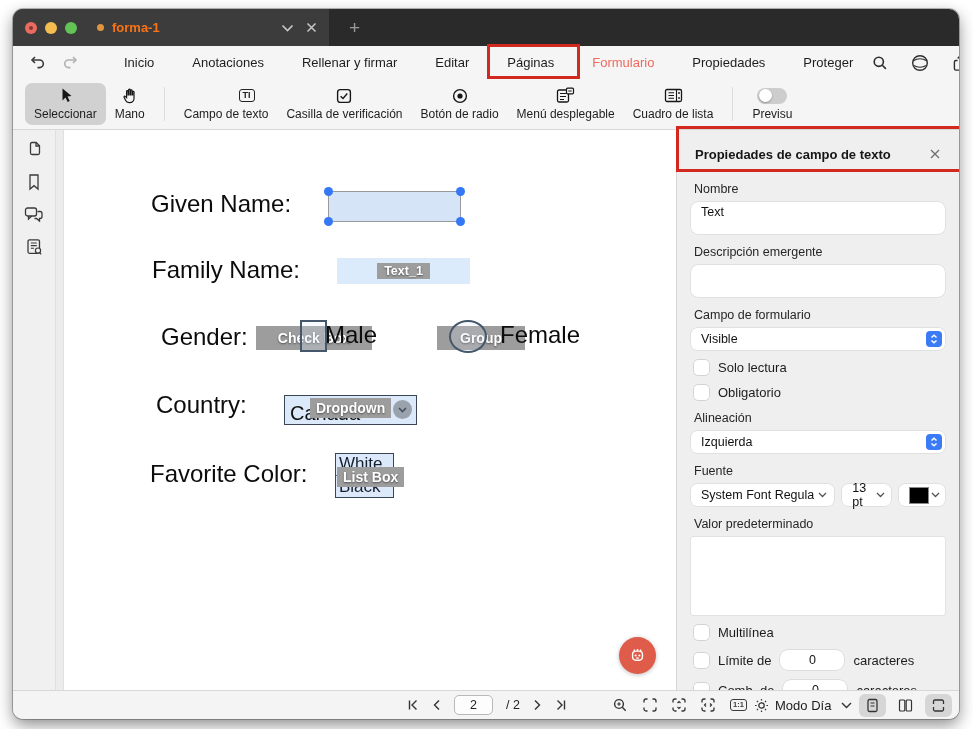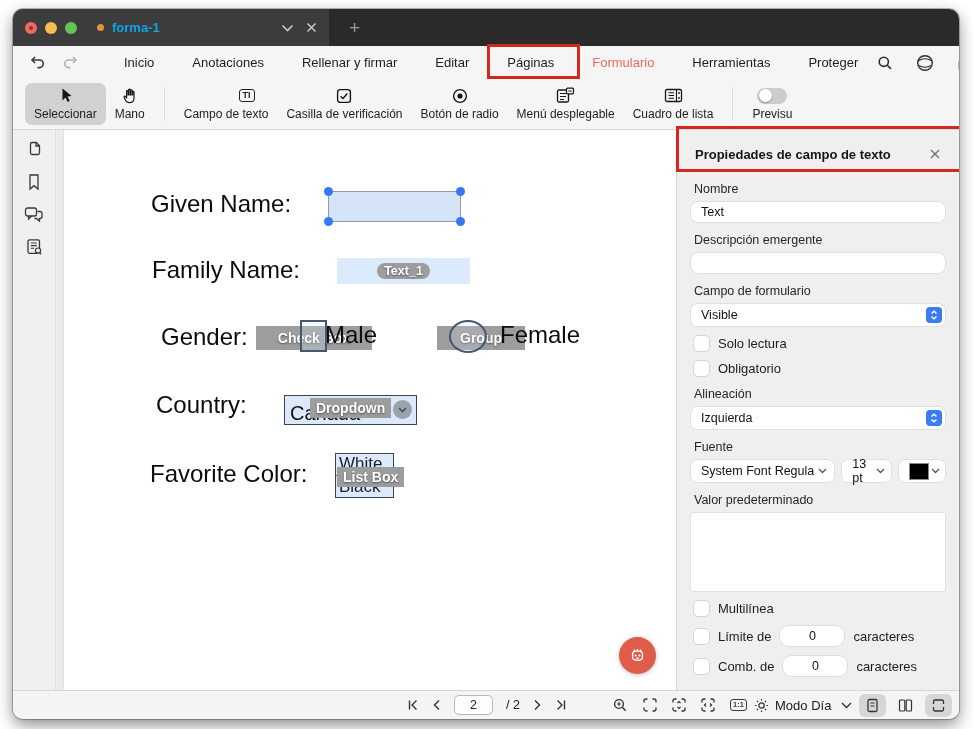--- a/index.html
+++ b/index.html
@@ -16,21 +16,21 @@
   }
   
   .titlebar{height:37px;background:#2b2a2a;display:flex;align-items:stretch;flex:none;}
   .tab-active{width:292px;background:#3d3c3c;display:flex;align-items:center;padding:0 12px;}
   .traffic{width:12px;height:12px;border-radius:50%;margin-right:8px;flex:none;}
   .t-red{background:#ed6a5f;position:relative;}
   .t-red::after{content:"";position:absolute;left:4px;top:4px;width:4px;height:4px;border-radius:50%;background:#7e3a33;}
   .t-yellow{background:#f5bd4f;}
   .t-green{background:#62c454;}
   .unsaved-dot{width:7px;height:7px;border-radius:50%;background:#e2953f;margin:0 8px 0 12px;flex:none;}
-  .tab-title{color:#0ea5e9;font-size:13px;font-weight:700;}
+  .tab-title{color:#f97316;font-size:13px;font-weight:700;}
   .tab-ctrls{margin-left:auto;display:flex;align-items:center;gap:12px;}
   .titlebar-rest{flex:1;display:flex;align-items:center;}
   .newtab{color:#9a9999;font-size:19px;margin-left:20px;line-height:1;}
   
   .menubar{height:33px;background:#f6f5f5;display:flex;align-items:center;padding:0 14px 0 16px;flex:none;}
   .undo-redo{display:flex;align-items:center;gap:16px;margin-right:26px;}
   .menu-item{font-size:13px;color:#1d1d1d;padding:0 19px;white-space:nowrap;}
   .menu-item.active{color:#ed6a5e;}
   .menu-right{margin-left:auto;display:flex;align-items:center;gap:23px;padding-right:4px;}
   
@@ -47,39 +47,39 @@
   .content{flex:1;display:flex;min-height:0;}
   .sidebar{width:42px;background:#f1f0f0;border-right:1px solid #e0dfdf;display:flex;flex-direction:column;align-items:center;padding-top:10px;gap:15px;flex:none;}
   .doc{flex:1;background:#ffffff;position:relative;overflow:hidden;}
   .doc-gutter{position:absolute;left:0;top:0;bottom:0;width:7px;background:#ececec;border-right:1px solid #e2e1e1;}
   .doc-label{position:absolute;font-size:24px;color:#0c0c0c;white-space:nowrap;}
   .doc-text{position:absolute;font-size:24px;color:#0c0c0c;white-space:nowrap;z-index:3;}
   .txt-field-sel{position:absolute;left:272px;top:61px;width:133px;height:31px;background:#d6e4f7;border:1px solid #98989d;box-sizing:border-box;}
   .hdl{position:absolute;width:9px;height:9px;border-radius:50%;background:#3478f6;z-index:4;}
   .txt-field{position:absolute;left:281px;top:128px;width:133px;height:26px;background:#dcebfb;display:flex;align-items:center;justify-content:center;}
   .badge{background:#9d9d9d;color:#fff;font-weight:700;text-shadow:0 1px 2px rgba(0,0,0,.5);white-space:nowrap;}
-  .badge-sm{font-size:12.5px;padding:1px 7px;border-radius:8px;}
+  .badge-sm{font-size:12.5px;padding:1px 7px;}
   .strip{position:absolute;background:#9d9d9d;color:#fff;font-weight:700;font-size:14px;display:flex;align-items:center;justify-content:center;text-shadow:0 1px 2px rgba(0,0,0,.5);z-index:2;}
   .chk-outline{position:absolute;left:244px;top:190px;width:27px;height:32px;border:2px solid #44576b;box-sizing:border-box;z-index:5;background:rgba(219,232,249,.25);}
   .radio-outline{position:absolute;left:393px;top:190px;width:38px;height:33px;border:2px solid #44576b;border-radius:50%;box-sizing:border-box;z-index:5;background:rgba(219,232,249,.2);}
   .dd-field{position:absolute;left:228px;top:265px;width:133px;height:30px;background:#dce9fa;border:1.6px solid #3a4656;box-sizing:border-box;z-index:1;}
   .dd-value{position:absolute;left:5px;top:6px;font-size:20px;color:#111;z-index:1;}
   .dd-badge{position:absolute;left:25px;top:2px;font-size:14px;padding:2px 6px;z-index:2;text-align:center;}
   .dd-circle{position:absolute;right:4px;top:4px;width:19px;height:19px;border-radius:50%;background:#9aa3ad;display:flex;align-items:center;justify-content:center;z-index:3;}
   .lb-field{position:absolute;left:279px;top:323px;width:59px;height:45px;background:#dce9fa;border:1.6px solid #3a4656;box-sizing:border-box;z-index:1;}
   .lb-opt{position:absolute;left:3px;font-size:17px;color:#16202c;z-index:1;}
   .lb-divider{position:absolute;left:0;right:0;top:21px;border-top:1px solid #5a6a7a;}
   .lb-badge{position:absolute;left:1px;top:13px;font-size:14px;padding:2px 6px;z-index:2;}
   .robot-btn{position:absolute;left:563px;top:507px;width:37px;height:37px;border-radius:50%;background:#e05c4a;display:flex;align-items:center;justify-content:center;box-shadow:0 1px 4px rgba(0,0,0,.25);z-index:6;}
   
   .panel{width:283px;background:#f0efef;border-left:1px solid #d8d7d7;flex:none;position:relative;padding:12px 14px 0;box-sizing:border-box;}
   .panel-header{display:flex;align-items:center;justify-content:space-between;height:24px;padding:0 4px;}
   .panel-title{font-size:13px;font-weight:700;color:#161616;}
   .lbl{font-size:12.5px;color:#262626;margin:11px 3px 6px;}
-  .input{background:#fff;border-radius:7px;height:20px;line-height:21px;padding:0 10px;font-size:12.5px;color:#111;box-shadow:0 0 0 0.5px rgba(0,0,0,.12);}
+  .input{background:#fff;border-radius:7px;height:32px;line-height:21px;padding:0 10px;font-size:12.5px;color:#111;box-shadow:0 0 0 0.5px rgba(0,0,0,.12);}
   .select{position:relative;background:#fff;border-radius:6px;height:22px;display:flex;align-items:center;padding:0 24px 0 10px;font-size:12.5px;color:#111;box-shadow:0 0 0 0.5px rgba(0,0,0,.12);}
   .stepper{position:absolute;right:3px;top:3px;width:16px;height:16px;background:#3b7bf6;border-radius:4px;display:flex;align-items:center;justify-content:center;}
   .chk-row{display:flex;align-items:center;gap:9px;margin:10px 3px 0;font-size:13px;color:#1c1c1c;}
   .chk{width:15px;height:15px;background:#fff;border-radius:4px;box-shadow:0 0 0 0.5px rgba(0,0,0,.22);flex:none;}
   .textarea{background:#fff;height:78px;border-radius:2px;margin-top:2px;box-shadow:0 0 0 0.5px rgba(0,0,0,.1);}
   .mini-input{width:64px;height:20px;background:#fff;border-radius:8px;line-height:20px;text-align:center;font-size:12.5px;color:#111;box-shadow:0 0 0 0.5px rgba(0,0,0,.15);}
   .font-row{display:flex;gap:8px;margin-top:2px;}
   .swatch{width:18px;height:15px;background:#000;border:1px solid #888;}
   
   .statusbar{height:28px;background:#f5f4f4;border-top:1px solid #d8d7d7;position:relative;flex:none;}
@@ -144,21 +144,21 @@
             <path d="M14 5H6.5a3.8 3.8 0 0 0 0 7.6H8.5" fill="none" stroke="#b2b1b1" stroke-width="1.6"></path>
           </svg>
       </span>
     </span>
     <span class="menu-item">Inicio</span>
     <span class="menu-item">Anotaciones</span>
     <span class="menu-item">Rellenar y firmar</span>
     <span class="menu-item">Editar</span>
     <span class="menu-item">Páginas</span>
     <span class="menu-item active">Formulario</span>
-    <span class="menu-item">Herramientas</span>
+    <span class="menu-item">Propiedades</span>
     <span class="menu-item">Proteger</span>
     <span class="menu-right">
       <span>
         <svg width="16" height="16" viewBox="0 0 16 16">
             <circle cx="6.8" cy="6.8" r="4.6" fill="none" stroke="#2d2d2d" stroke-width="1.6"></circle>
             <path d="M10.3 10.3l3.6 3.6" stroke="#2d2d2d" stroke-width="1.6"></path>
           </svg>
       </span>
       <span>
         <svg width="18" height="18" viewBox="0 0 18 18">

